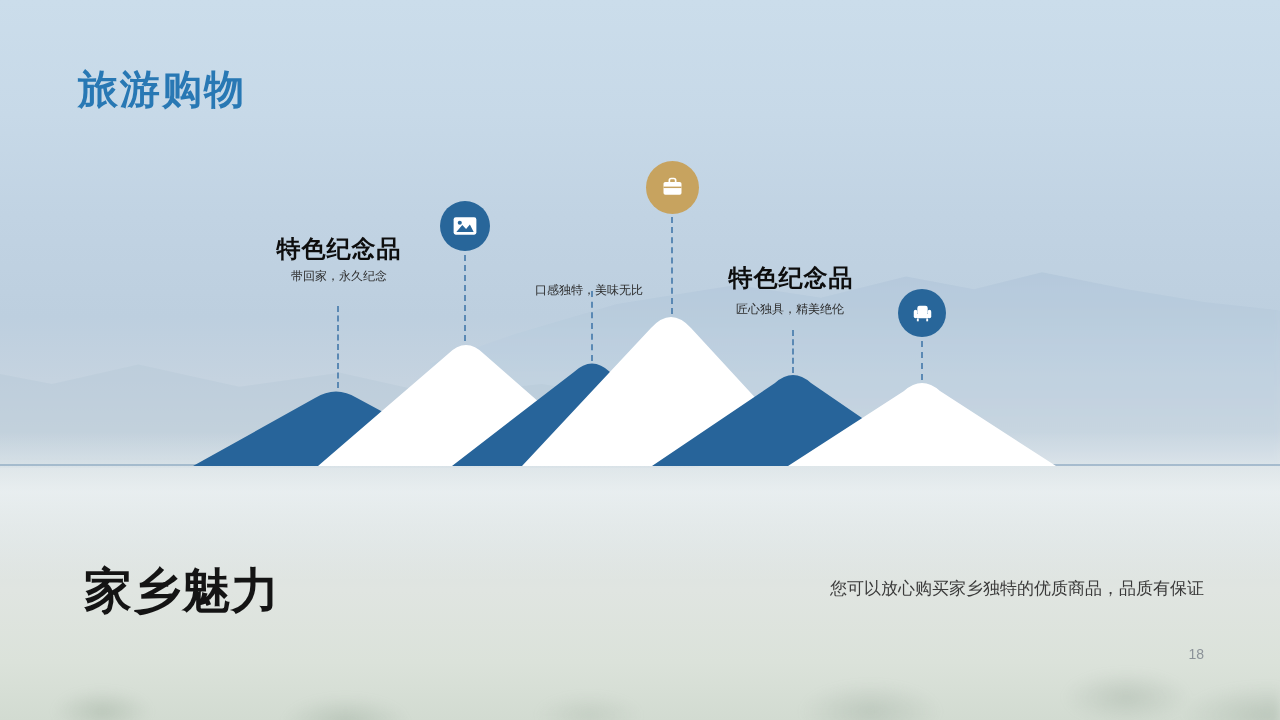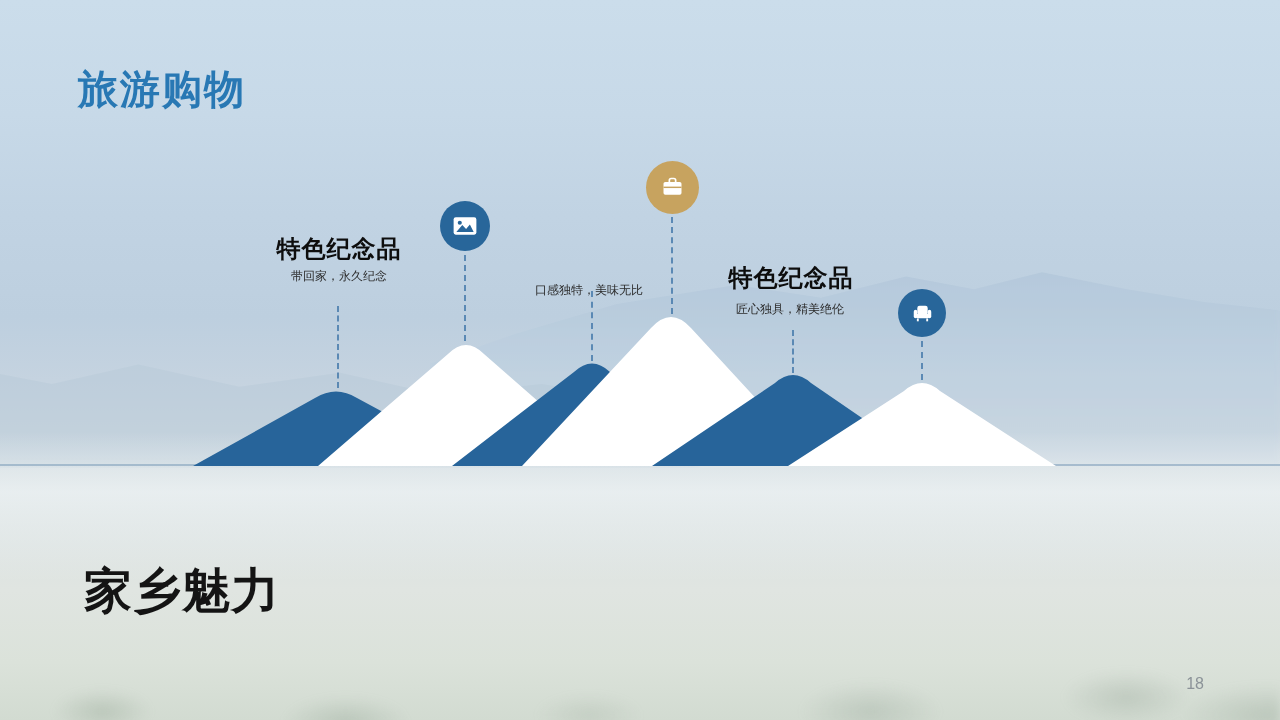--- a/index.html
+++ b/index.html
@@ -39,21 +39,21 @@
   .item-sub{position:absolute;font-size:12px;color:#2b2b2b;text-align:center;}
   .t1{left:249px;top:233px;width:180px;}
   .s1{left:249px;top:268px;width:180px;}
   .t2{left:499px;top:224px;width:180px;}
   .s2{left:484px;top:262px;width:210px;margin-top:20px;}
   .t3{left:701px;top:262px;width:180px;}
   .s3{left:685px;top:301px;width:210px;font-family:Liberation Mono, monospace;}
   .footer-title{position:absolute;left:76px;top:551px;margin:8px;
     font-size:48px;font-weight:bold;letter-spacing:1px;color:#141414;}
   .footer-note{position:absolute;right:76px;top:577px;font-size:17px;color:#3a3a3a;}
-  .page-number{position:absolute;right:76px;top:675px;font-size:16px;color:#8b9298;}
+  .page-number{position:absolute;right:76px;top:646px;font-size:14px;color:#8b9298;}
   
   .badge{position:absolute;border-radius:50%;display:flex;align-items:center;justify-content:center;}
   .badge svg{display:block;}
   .b1{left:440px;top:201px;width:50px;height:50px;background:#28669a;}
   .b2{left:646px;top:161px;width:53px;height:53px;background:#c7a35f;}
   .b3{left:898px;top:289px;width:48px;height:48px;background:#28669a;}
   
   .conn{position:absolute;width:0;border-left:2px dashed #4a7dad;opacity:.85;}
   .c1{left:337px;top:306px;height:82px;}
   .c2{left:464px;top:255px;height:86px;}
@@ -120,15 +120,16 @@
       <rect x="7" y="4.5" width="10" height="9" rx="2.2"></rect>
       <rect x="3.6" y="8.5" width="3.4" height="8" rx="1.7"></rect>
       <rect x="17" y="8.5" width="3.4" height="8" rx="1.7"></rect>
       <rect x="6" y="12.5" width="12" height="4" rx="1"></rect>
       <rect x="6.6" y="16.8" width="1.8" height="2.7"></rect>
       <rect x="15.6" y="16.8" width="1.8" height="2.7"></rect>
     </svg>
   </div>
 
   <h2 class="footer-title">家乡魅力</h2>
+  <div class="footer-note">您可以放心购买家乡独特的优质商品，品质有保证</div>
   <div class="page-number">18</div>
 
 </div>
 
 </body></html>

